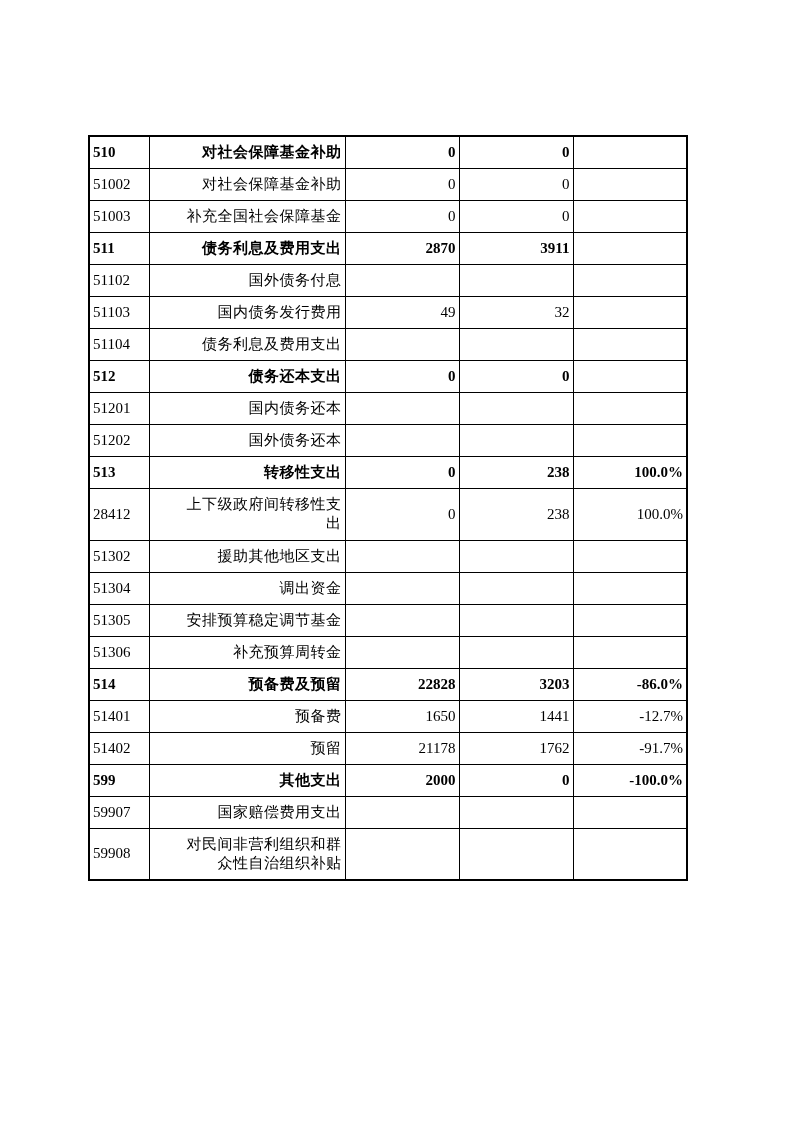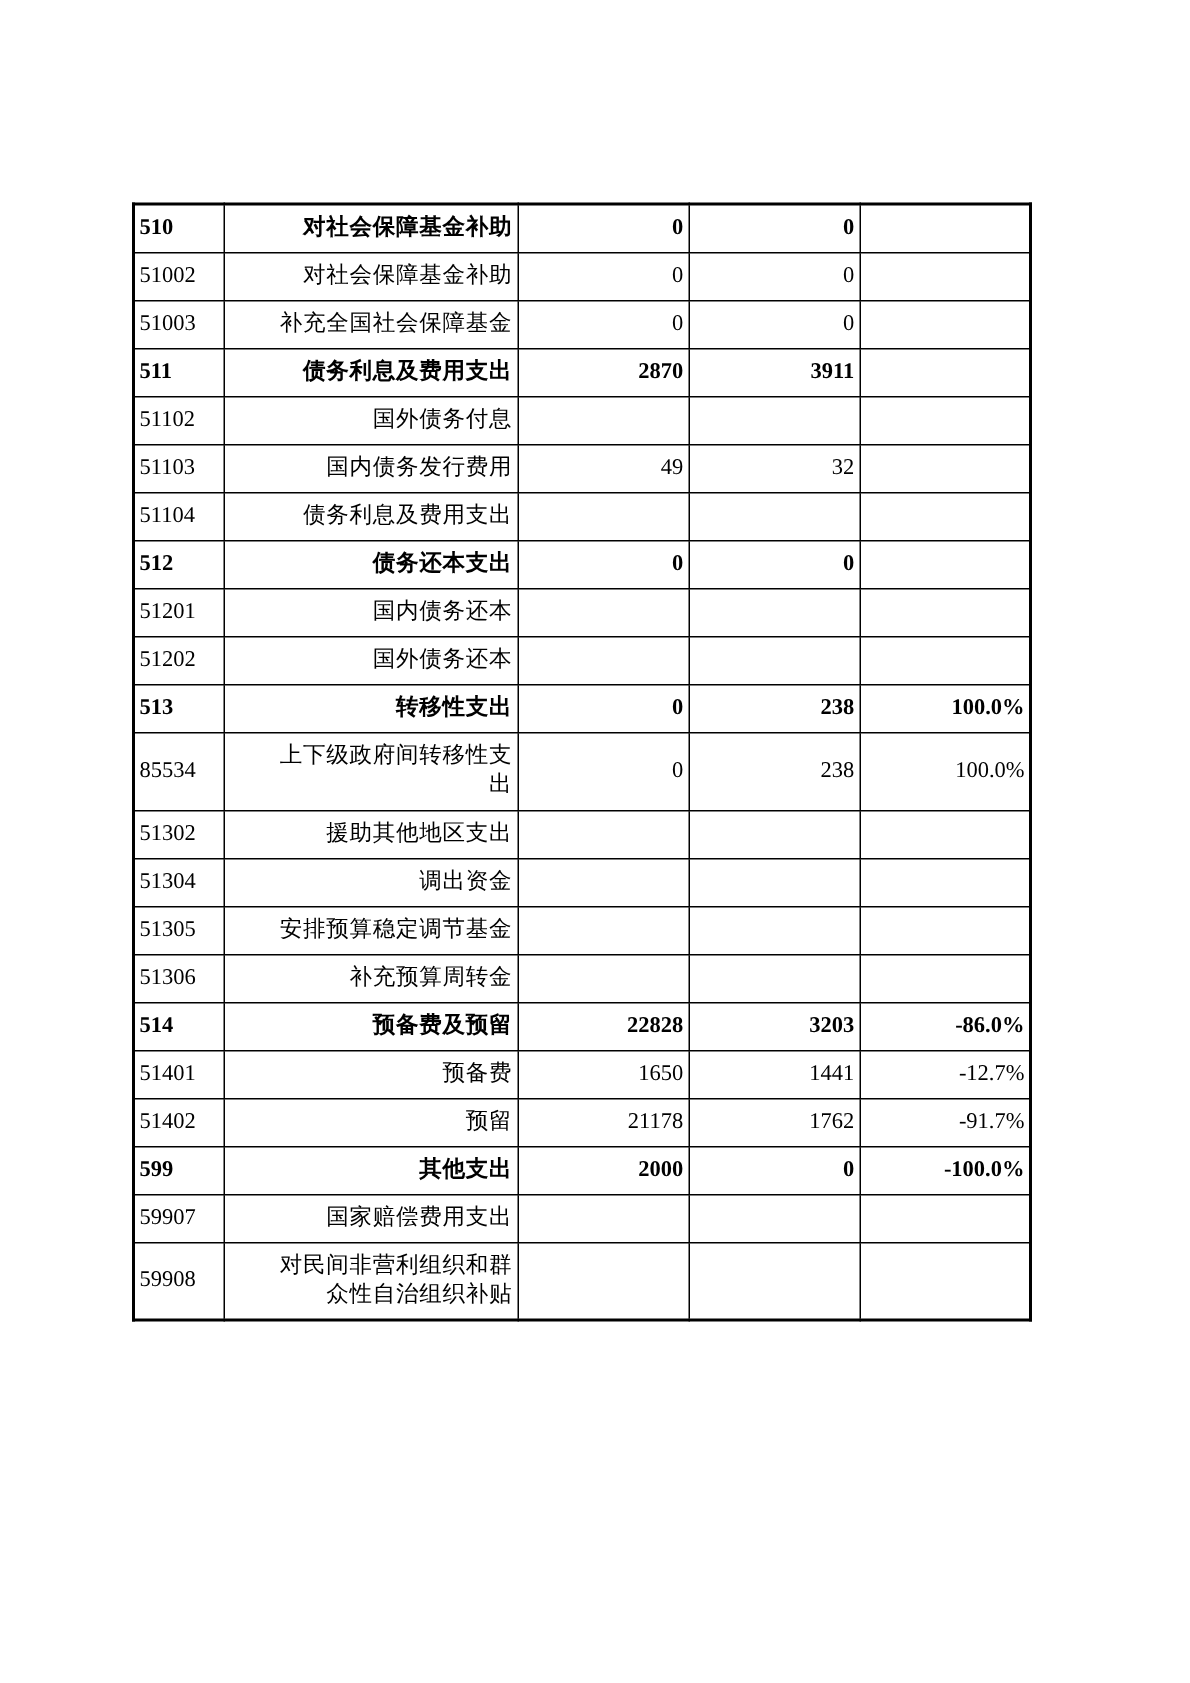--- a/index.html
+++ b/index.html
@@ -128,21 +128,21 @@
           <td class="num"></td>
         </tr>
         <tr class="single bold">
           <td class="code">513</td>
           <td class="name">转移性支出</td>
           <td class="num">0</td>
           <td class="num">238</td>
           <td class="num">100.0%</td>
         </tr>
         <tr class="double">
-          <td class="code">85534</td>
+          <td class="code">28412</td>
           <td class="name indent">上下级政府间转移性支出</td>
           <td class="num">0</td>
           <td class="num">238</td>
           <td class="num">100.0%</td>
         </tr>
         <tr class="single">
           <td class="code">51302</td>
           <td class="name indent">援助其他地区支出</td>
           <td class="num"></td>
           <td class="num"></td>

